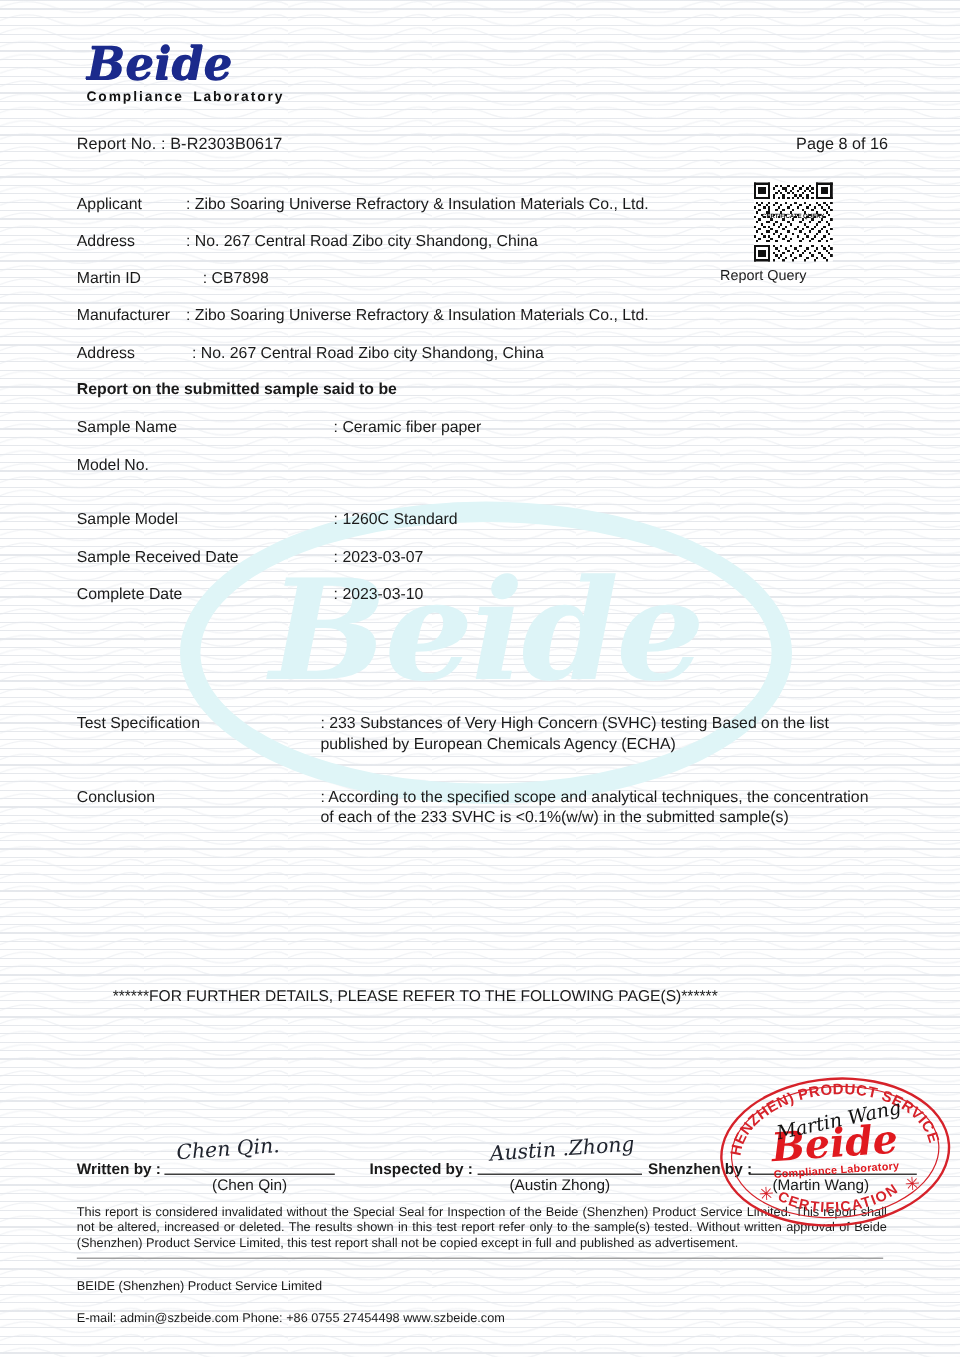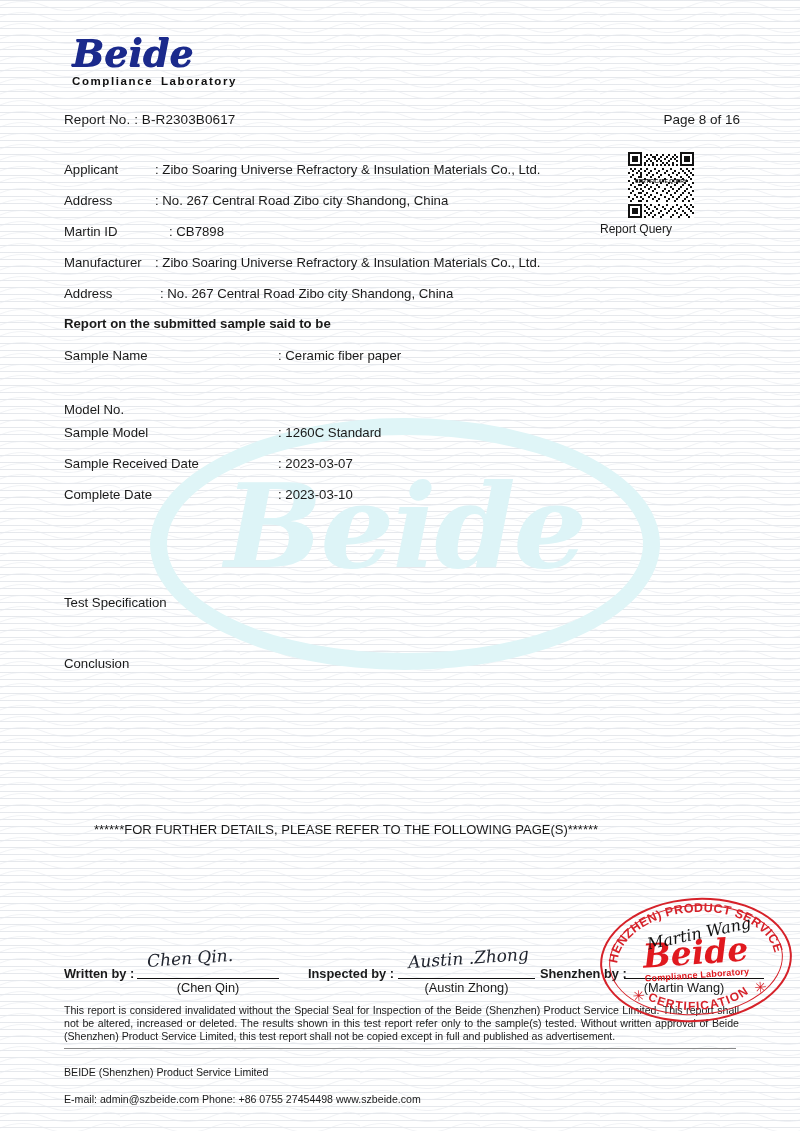--- a/index.html
+++ b/index.html
@@ -598,42 +598,46 @@
       <span class="k">Address</span>
       <span class="v" style="left:96px;">: No. 267 Central Road Zibo city Shandong, China</span>
     </div>
 
     <div class="section-head">Report on the submitted sample said to be</div>
 
     <div class="kv" style="left:64px; top:347px; width:690px;">
       <span class="k">Sample Name</span>
       <span class="v" style="left:214px;">: Ceramic fiber paper</span>
     </div>
-    <div class="kv" style="left:64px; top:401px; width:690px;">
+    <div class="kv" style="left:64px; top:379px; width:690px;">
       <span class="k">Model No.</span>
     </div>
     <div class="kv" style="left:64px; top:424px; width:690px;">
       <span class="k">Sample Model</span>
       <span class="v" style="left:214px;">: 1260C Standard</span>
     </div>
     <div class="kv" style="left:64px; top:455px; width:690px;">
       <span class="k">Sample Received Date</span>
       <span class="v" style="left:214px;">: 2023-03-07</span>
     </div>
     <div class="kv" style="left:64px; top:486px; width:690px;">
       <span class="k">Complete Date</span>
       <span class="v" style="left:214px;">: 2023-03-10</span>
     </div>
 
     <div class="kv" style="left:64px; top:594px; width:700px;">
       <span class="k">Test Specification</span>
+      <span class="v" style="left:203px;">: 233 Substances of Very High Concern (SVHC) testing Based on the list
+  published by European Chemicals Agency (ECHA)</span>
     </div>
 
     <div class="kv" style="left:64px; top:655px; width:700px;">
       <span class="k">Conclusion</span>
+      <span class="v" style="left:203px;">: According to the specified scope and analytical techniques, the concentration
+  of each of the 233 SVHC is &lt;0.1%(w/w) in the submitted sample(s)</span>
     </div>
 
     <div class="further">******FOR FURTHER DETAILS, PLEASE REFER TO THE FOLLOWING PAGE(S)******</div>
 
     <div class="sig-group" style="left:64px; top:950px; width:215px;">
       <span class="sig-label">Written by :</span>
       <span class="sig-hand" style="left:83px;">Chen Qin.</span>
       <span class="sig-line" style="left:73px; width:142px;"></span>
       <span class="sig-name" style="left:73px; width:142px;">(Chen Qin)</span>
     </div>

